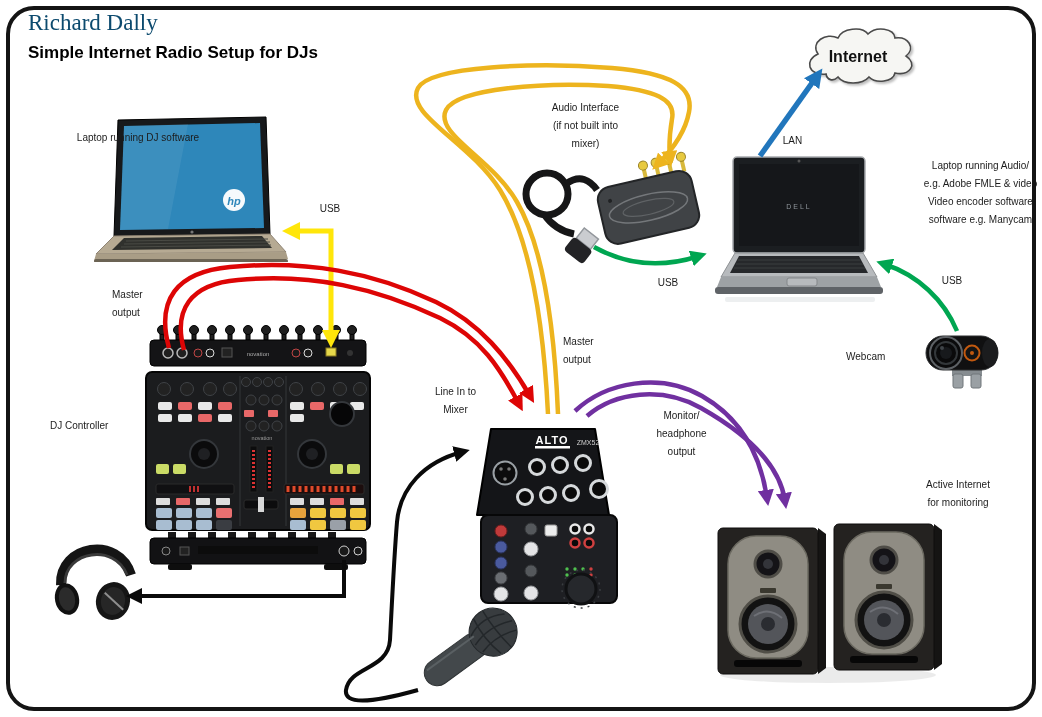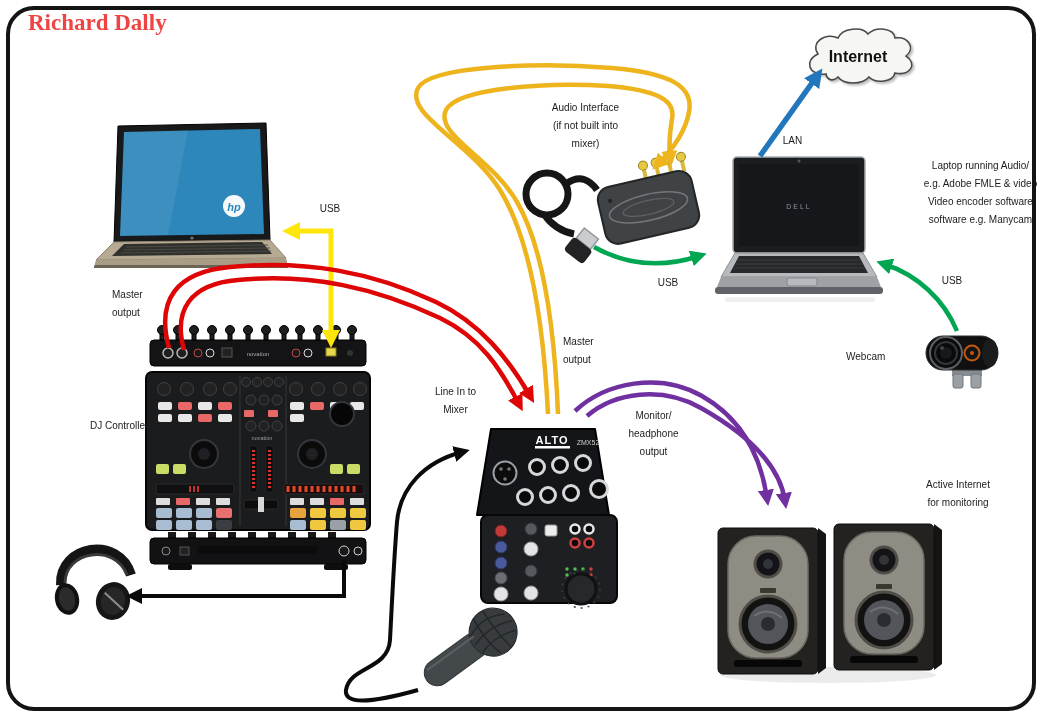--- a/index.html
+++ b/index.html
@@ -4,40 +4,41 @@
 <style>
   html,body{margin:0;padding:0;background:#fff;}
   #stage{position:relative;width:1042px;height:717px;background:#fff;overflow:hidden;
          font-family:"Liberation Sans",sans-serif;}
   #frame{position:absolute;inset:6px;border:4px solid #141414;border-radius:28px;z-index:10;pointer-events:none;}
   .dev{position:absolute;z-index:1;}
   #connectors{position:absolute;left:0;top:0;width:1042px;height:717px;z-index:3;}
   .lbl{position:absolute;z-index:4;font-size:10px;line-height:18px;color:#1c1c1c;text-align:center;}
   .lbl.left{text-align:left;}
   #author{position:absolute;left:28px;top:10px;z-index:4;font-family:"Liberation Serif",serif;
-          font-weight:bold;font-size:23px;color:#ef4444;}
+          font-weight:normal;font-size:23px;color:#0c4a6e;}
   #subtitle{position:absolute;left:28px;top:43px;z-index:4;font-weight:bold;font-size:17px;color:#000;}
   #cloudbox{filter:drop-shadow(2px 2px 1px rgba(0,0,0,.25));z-index:2;text-align:right;}
 </style>
 </head>
 <body>
 
 <div id="stage">
   <div id="frame"></div>
 
   <div id="author">Richard Dally</div>
+  <div id="subtitle">Simple Internet Radio Setup for DJs</div>
 
   <div class="dev" id="cloudbox" style="left:798px;top:24px;">
     <svg width="120" height="62" viewBox="0 0 120 62">
       <path d="M 28 50 C 10 52 6 36 20 30 C 12 18 28 8 40 14 C 44 4 64 2 70 10 C 78 2 96 4 97 14 C 110 12 118 24 108 32 C 120 40 112 52 97 49 C 95 58 78 60 71 53 C 64 61 46 61 40 53 C 35 58 29 56 28 50 Z" fill="#f6f6f3" stroke="#4a4a4a" stroke-width="1.6"></path>
       <text x="60" y="38" text-anchor="middle" font-size="16" font-weight="bold" fill="#111">Internet</text>
     </svg>
   </div>
 
-  <div class="dev" style="left:88px;top:118px;text-decoration:underline;">
+  <div class="dev" style="left:88px;top:112px;text-decoration:underline;">
     <svg width="210" height="150" viewBox="0 0 210 150">
       <polygon points="30,8 178,5 182,122 26,124" fill="#17191b" stroke="#000"></polygon>
       <polygon points="36,14 172,11 176,116 32,118" fill="#2E87BA"></polygon>
       <polygon points="36,14 100,12 80,117 32,118" fill="#ffffff" opacity="0.07"></polygon>
       <circle cx="146" cy="88" r="11" fill="#ffffff" opacity="0.96"></circle>
       <text x="146" y="93" text-anchor="middle" font-size="11" font-weight="bold" font-style="italic" fill="#2E87BA">hp</text>
       <circle cx="104" cy="120" r="1.6" fill="#777"></circle>
       <polygon points="26,124 182,122 198,140 8,142" fill="#b6aa93" stroke="#8f8474"></polygon>
       <polygon points="36,126 174,124 184,136 24,138" fill="#30312d"></polygon>
       <path d="M 38 129 L 180 127 M 36 132 L 182 130 M 33 135 L 183 133" stroke="#4a4b45" stroke-width="1" fill="none"></path>
@@ -404,48 +405,49 @@
     <path d="M 760 156 L 817 76" fill="none" stroke="#2176BC" stroke-width="5.5" marker-end="url(#m-blue)"></path>
 
     <path d="M 575 411 C 606 382 660 372 702 396 C 744 420 761 458 767 498" fill="none" stroke="#7030A0" stroke-width="4.5" marker-end="url(#m-purple)"></path>
     <path d="M 587 416 C 615 392 662 386 701 408 C 740 430 779 460 785 501" fill="none" stroke="#7030A0" stroke-width="4.5" marker-end="url(#m-purple)"></path>
 
     <path d="M 344 560 L 344 596 L 134 596" fill="none" stroke="#0A0A0A" stroke-width="4" marker-end="url(#m-black)"></path>
     <path d="M 462 452 C 424 462 400 488 397 522 C 394 558 392 602 390 640 C 388 670 350 666 346 690 C 344 704 368 704 418 690" fill="none" stroke="#0A0A0A" stroke-width="4" marker-start="url(#m-black)"></path>
   </svg>
 
   <div class="lbl" style="left:38px;top:129px;width:200px;">
+    <div>Laptop running DJ software</div>
   </div>
 
   <div class="lbl" style="left:305px;top:200px;width:50px;">USB</div>
 
   <div class="lbl left" style="left:112px;top:286px;width:80px;">
     <div>Master</div>
     <div>output</div>
   </div>
 
-  <div class="lbl left" style="left:50px;top:417px;width:110px;margin-left:40px;">DJ Controller</div>
+  <div class="lbl left" style="left:50px;top:417px;width:110px;">DJ Controller</div>
 
   <div class="lbl" style="left:518px;top:99px;width:135px;">
     <div>Audio Interface</div>
     <div>(if not built into</div>
     <div>mixer)</div>
   </div>
 
   <div class="lbl left" style="left:563px;top:333px;width:70px;">
     <div>Master</div>
     <div>output</div>
   </div>
 
   <div class="lbl" style="left:403px;top:383px;width:105px;">
     <div>Line In to</div>
     <div>Mixer</div>
   </div>
 
-  <div class="lbl" style="left:596px;top:407px;width:115px;">
+  <div class="lbl" style="left:624px;top:407px;width:115px;">
     <div>Monitor/</div>
     <div>headphone</div>
     <div>output</div>
   </div>
 
   <div class="lbl" style="left:893px;top:157px;width:175px;">
     <div>Laptop running Audio/</div>
     <div>e.g. Adobe FMLE &amp; video</div>
     <div>Video encoder software</div>
     <div>software e.g. Manycam</div>

